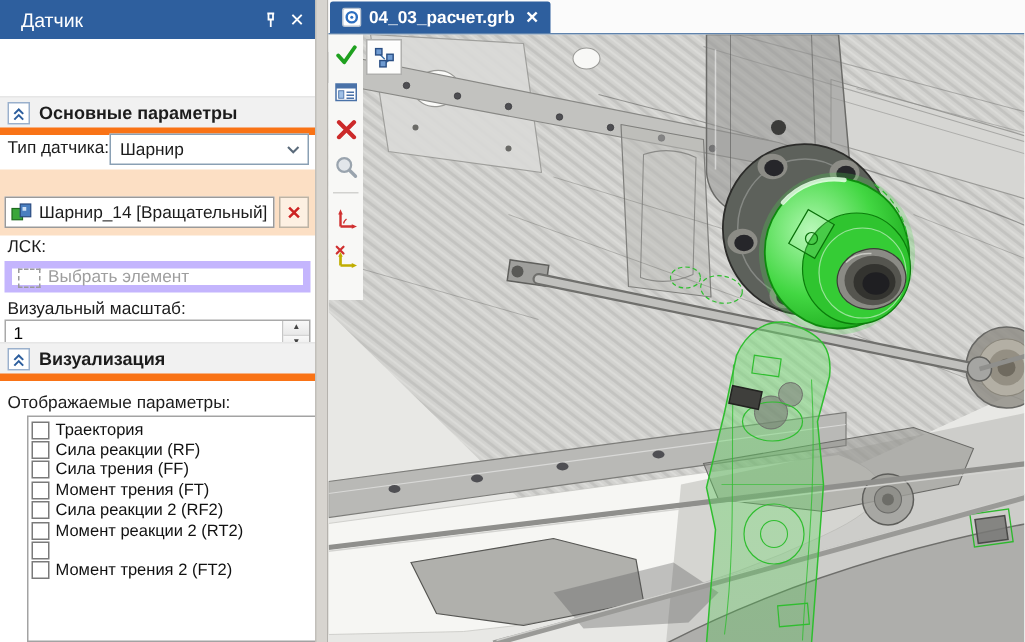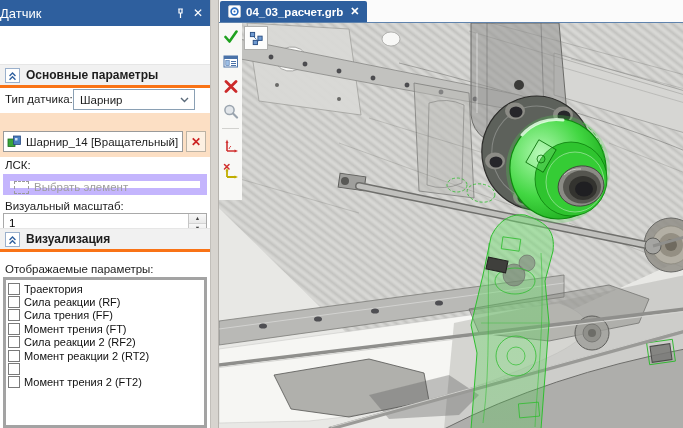--- a/index.html
+++ b/index.html
@@ -3,54 +3,54 @@
 <meta charset="utf-8">
 <style>
   html,body{margin:0;padding:0;background:#ffffff;}
   .app{position:relative;width:683px;height:428px;overflow:hidden;
        font-family:"Liberation Sans",sans-serif;background:#fff;display:flex;
        -webkit-font-smoothing:antialiased;}
   
   .panel{position:relative;width:210px;flex:none;background:#fff;overflow:hidden;}
   .titlebar{position:absolute;left:0;top:0;width:210px;height:26px;background:#2e5f9e;
             color:#fff;display:flex;align-items:center;}
-  .titlebar .t{font-size:13px;margin-left:0;flex:1;}
+  .titlebar .t{font-size:13px;margin-left:14px;flex:1;}
   .tb-ico{width:18px;height:18px;display:flex;align-items:center;justify-content:center;
           color:#fff;font-size:12px;cursor:default;}
   .b-ok{left:10px;} .b-prev{left:77px;} .b-cancel{left:144px;}
   .sechdr{position:absolute;left:0;width:210px;height:20px;background:#f1f1f1;
-          border-top:1px solid #e6e6e6;border-bottom:3px solid #f97316;
+          border-top:1px solid #e6e6e6;border-bottom:5px solid #f97316;
           display:flex;align-items:center;gap:6px;}
   .sechdr .chev{width:13px;height:13px;margin-left:5px;background:#fff;
           border:1px solid #9ab0cc;display:flex;align-items:center;justify-content:center;}
   .sechdr .st{font-size:12px;font-weight:bold;color:#1c1c1c;}
   .lbl{position:absolute;left:5px;font-size:11.5px;color:#1c1c1c;}
-  .combo{position:absolute;left:73px;top:89px;width:122px;height:21px;background:#fff;
+  .combo{position:absolute;left:73px;top:89px;width:133px;height:21px;background:#fff;
          border:1px solid #8aa0b4;box-sizing:border-box;display:flex;align-items:center;}
   .combo .cv{flex:1;font-size:11.5px;margin-left:6px;color:#1c1c1c;}
   .opgroup{position:absolute;left:0;top:113px;width:210px;height:44px;background:#fcdfc4;}
   .opfield{position:absolute;left:3px;top:131px;width:180px;height:21px;background:#fff;
            border:1px solid #9a9a9a;box-sizing:border-box;display:flex;align-items:center;gap:4px;}
   .opfield .ov{font-size:11.5px;color:#1c1c1c;white-space:nowrap;}
   .opx{position:absolute;left:186px;top:131px;width:20px;height:21px;box-sizing:border-box;
        border:1px solid #bdb3a4;background:#fdf0e2;color:#cc2222;font-weight:bold;font-size:12px;
        display:flex;align-items:center;justify-content:center;}
   .lskfield{position:absolute;left:3px;top:174px;width:204px;height:21px;background:#fff;
-            border:7px solid #c4b5fd;box-sizing:border-box;display:flex;align-items:flex-start;gap:5px;}
+            border:5px solid #c4b5fd;box-sizing:border-box;display:flex;align-items:flex-start;gap:5px;}
   .dashedbox{width:13px;height:11px;margin-left:4px;border:1px dashed #9a9a9a;flex:none;}
   .placeholder{font-size:11.5px;color:#9e9e9e;}
   .spin{position:absolute;left:3px;top:213px;width:204px;height:20px;background:#fff;
         border:1px solid #a9a9a9;box-sizing:border-box;display:flex;}
   .spin input{flex:1;border:0;outline:0;font:11.5px "Liberation Sans",sans-serif;padding:0 0 0 5px;}
   .spinbtns{width:17px;flex:none;display:flex;flex-direction:column;border-left:1px solid #c6c6c6;}
   .spinbtns div{flex:1;display:flex;align-items:center;justify-content:center;
         font-size:5.5px;color:#444;background:linear-gradient(#f8f8f8,#e9e9e9);}
   .spinbtns div:first-child{border-bottom:1px solid #d4d4d4;}
-  .listbox{position:absolute;left:3px;top:277px;width:204px;bottom:0;background:#fff;
-           border:3px solid #a3a3a3;box-sizing:border-box;overflow:hidden;padding-top:2px;}
+  .listbox{position:absolute;left:18px;top:277px;width:204px;bottom:0;background:#fff;
+           border:1px solid #a3a3a3;box-sizing:border-box;overflow:hidden;padding-top:2px;}
   .li{display:flex;align-items:center;height:13.4px;gap:4px;padding-left:2px;}
   .cb{width:10px;height:10px;border:1px solid #7a7a7a;background:#fff;flex:none;}
   .li-label{font-size:11px;color:#111;white-space:nowrap;}
   
   .splitter{width:7px;flex:none;background:#d7d4cf;border-left:1px solid #c2bfba;
             border-right:1px solid #b5b2ad;}
   
   .viewport{position:relative;flex:1;background:#fbfbfb;}
   .tabbar{position:absolute;left:0;top:0;right:0;height:22px;background:#fbfbfb;
           border-bottom:1px solid #c9d2dd;display:flex;align-items:flex-end;}

